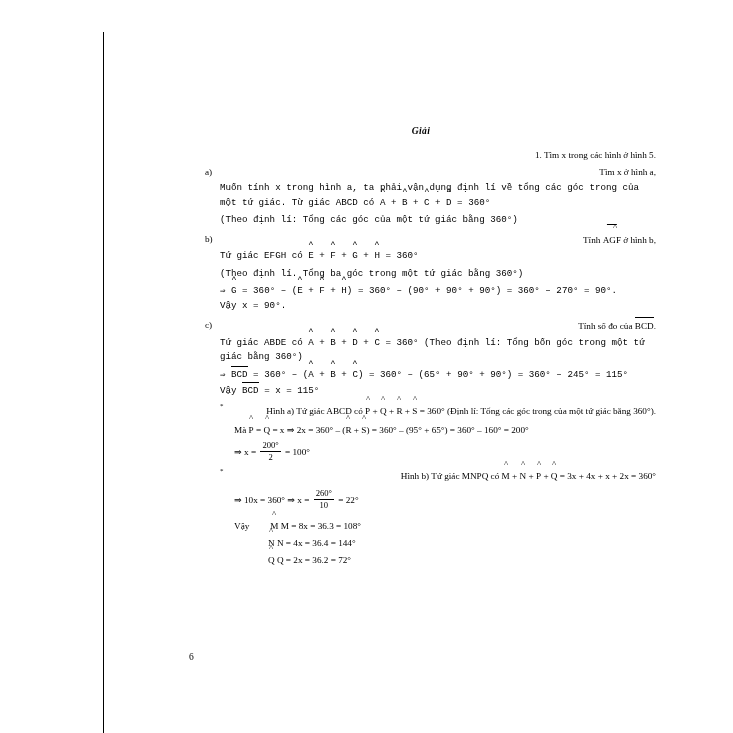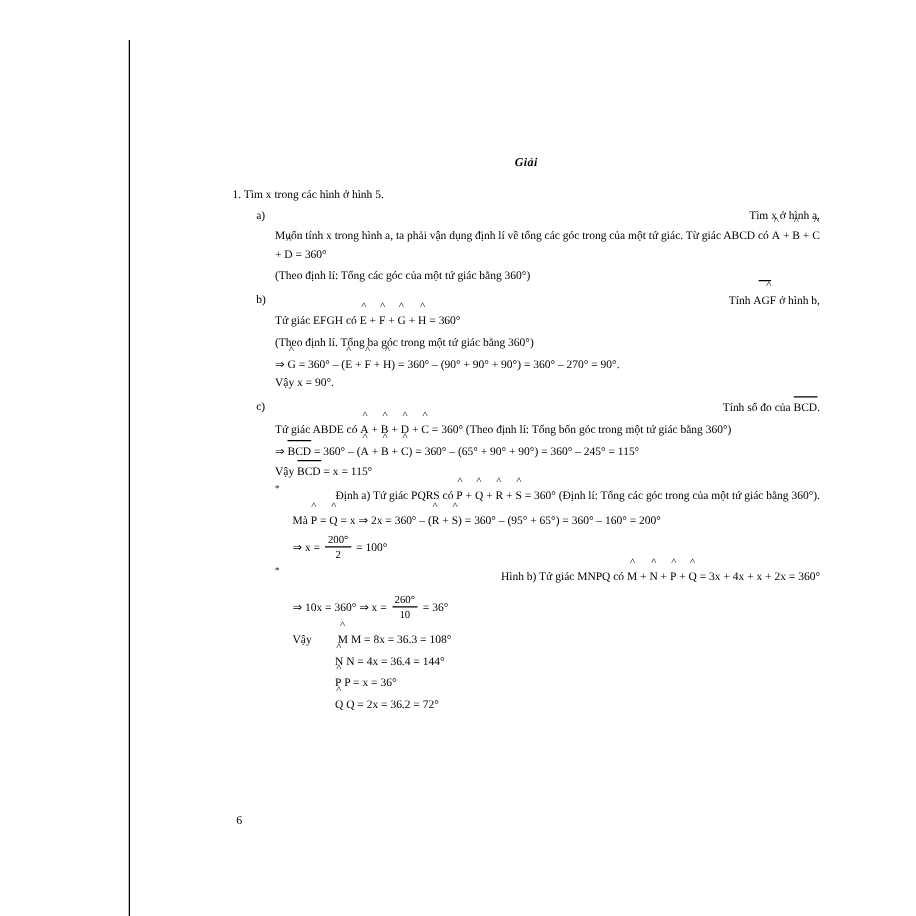--- a/index.html
+++ b/index.html
@@ -42,23 +42,23 @@
     text-align: center;
     font-style: italic;
     font-weight: bold;
     font-size: 9.6px;
     margin-bottom: 9px;
     letter-spacing: .3px;
   }
   .blk {
     margin-bottom: 2px;
   }
-  .lvl0 { margin-left: 0px; }
+  .lvl0 { margin-left: 0px; text-align: right; }
   .lvl1 { margin-left: 19px; }
-  .lvl2 { margin-left: 34px; }
+  .lvl2 { margin-left: 34px; font-family: Liberation Mono, monospace; }
   .lvl-star { margin-left: 34px; }
   .lvl-star2 { margin-left: 48px; }
   .row {
     display: block;
     margin-bottom: 3px;
   }
   .tight { margin-bottom: 1px; }
   .hang {
     display: flex;
     align-items: flex-start;
@@ -222,21 +222,21 @@
         <span>Vậy</span>
         <span class="ovl">BCD</span>
         <span>= x = 115°</span>
       </div>
     </div>
 
     <div class="blk lvl-star sp-top">
       <div class="hang row tight">
         <span class="marker star">*</span>
         <span class="txt">
-          <span>Định a) Tứ giác PQRS có</span>
+          <span>Hình a) Tứ giác ABCD có</span>
           <span class="hat">P</span> +
           <span class="hat">Q</span> +
           <span class="hat">R</span> +
           <span class="hat">S</span>
           = 360° (Định lí: Tổng các góc trong của một tứ giác bằng 360°).
         </span>
       </div>
     </div>
 
     <div class="blk lvl-star2">
@@ -267,37 +267,33 @@
       </div>
     </div>
 
     <div class="blk lvl-star2">
       <div class="row sp-top-lg">
         <span>⇒ 10x = 360° ⇒ x =</span>
         <span class="frac">
           <span class="num">260°</span>
           <span class="den">10</span>
         </span>
-        <span>= 36°</span>
+        <span>= 22°</span>
       </div>
 
       <div class="row sp-top-lg">
         <span class="vay-label">Vậy</span>
         <span class="hat">M</span>
         <span>M  = 8x = 36.3 = 108°</span>
       </div>
       <div class="row" style="margin-left:34px">
         <span class="hat">N</span>
         <span>N  = 4x = 36.4 = 144°</span>
       </div>
       <div class="row" style="margin-left:34px">
-        <span class="hat">P</span>
-        <span>P  = x = 36°</span>
-      </div>
-      <div class="row" style="margin-left:34px">
         <span class="hat">Q</span>
         <span>Q  = 2x = 36.2 = 72°</span>
       </div>
     </div>
 
   </div>
 
   <div class="pagenum">6</div>
 
 </div>

